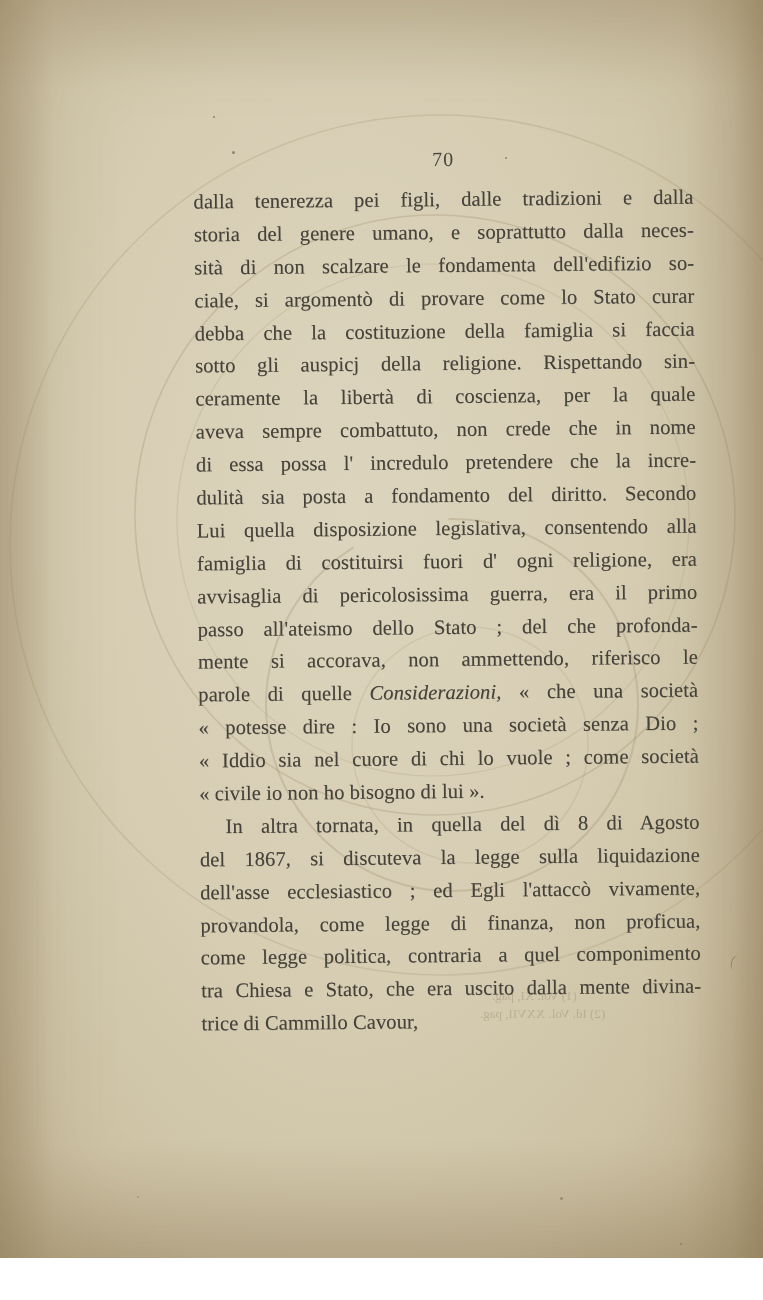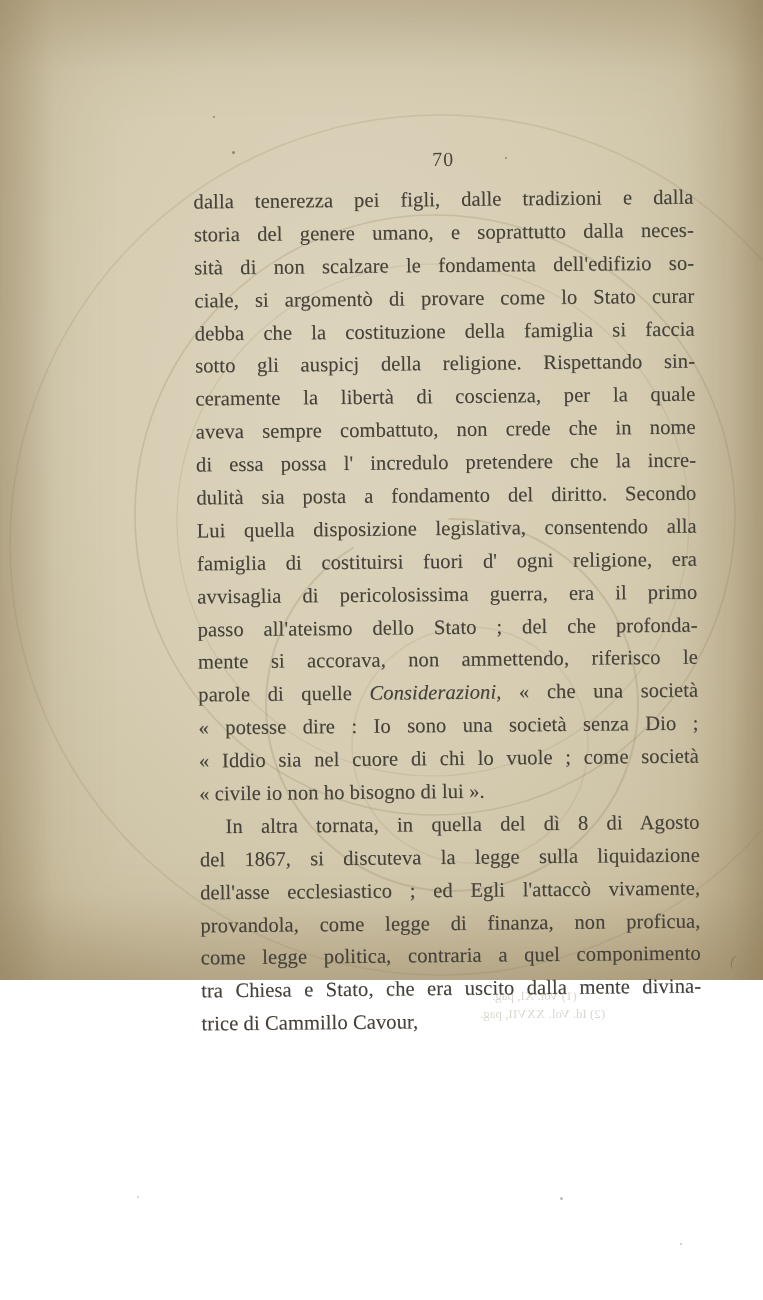--- a/index.html
+++ b/index.html
@@ -3,21 +3,21 @@
 <meta charset="utf-8">
 <style>
   html, body { margin: 0; padding: 0; }
   body {
     width: 763px; height: 1300px;
     font-family: "Liberation Serif", serif;
     overflow: hidden;
   }
   .page {
     position: relative;
-    width: 763px; height: 980px;
+    width: 763px; height: 1258px;
     background:
       linear-gradient(to left,  rgba(125,100,62,0.30), rgba(125,100,62,0.10) 4%, rgba(125,100,62,0.0) 10%),
       linear-gradient(to right, rgba(125,100,62,0.22), rgba(125,100,62,0.0) 7%),
       linear-gradient(to bottom,rgba(135,110,70,0.14), rgba(135,110,70,0.0) 7%),
       linear-gradient(to top,   rgba(125,100,62,0.16), rgba(125,100,62,0.0) 9%),
       radial-gradient(ellipse at 46% 40%, #dcd4bd 0%, #d6cdb3 45%, #cdc2a4 75%, #bdae8c 100%);
     box-shadow: inset 0 0 90px 25px rgba(110,90,55,0.22);
   }
   
   .stamp { position: absolute; left: 0; top: 0; pointer-events: none; }

